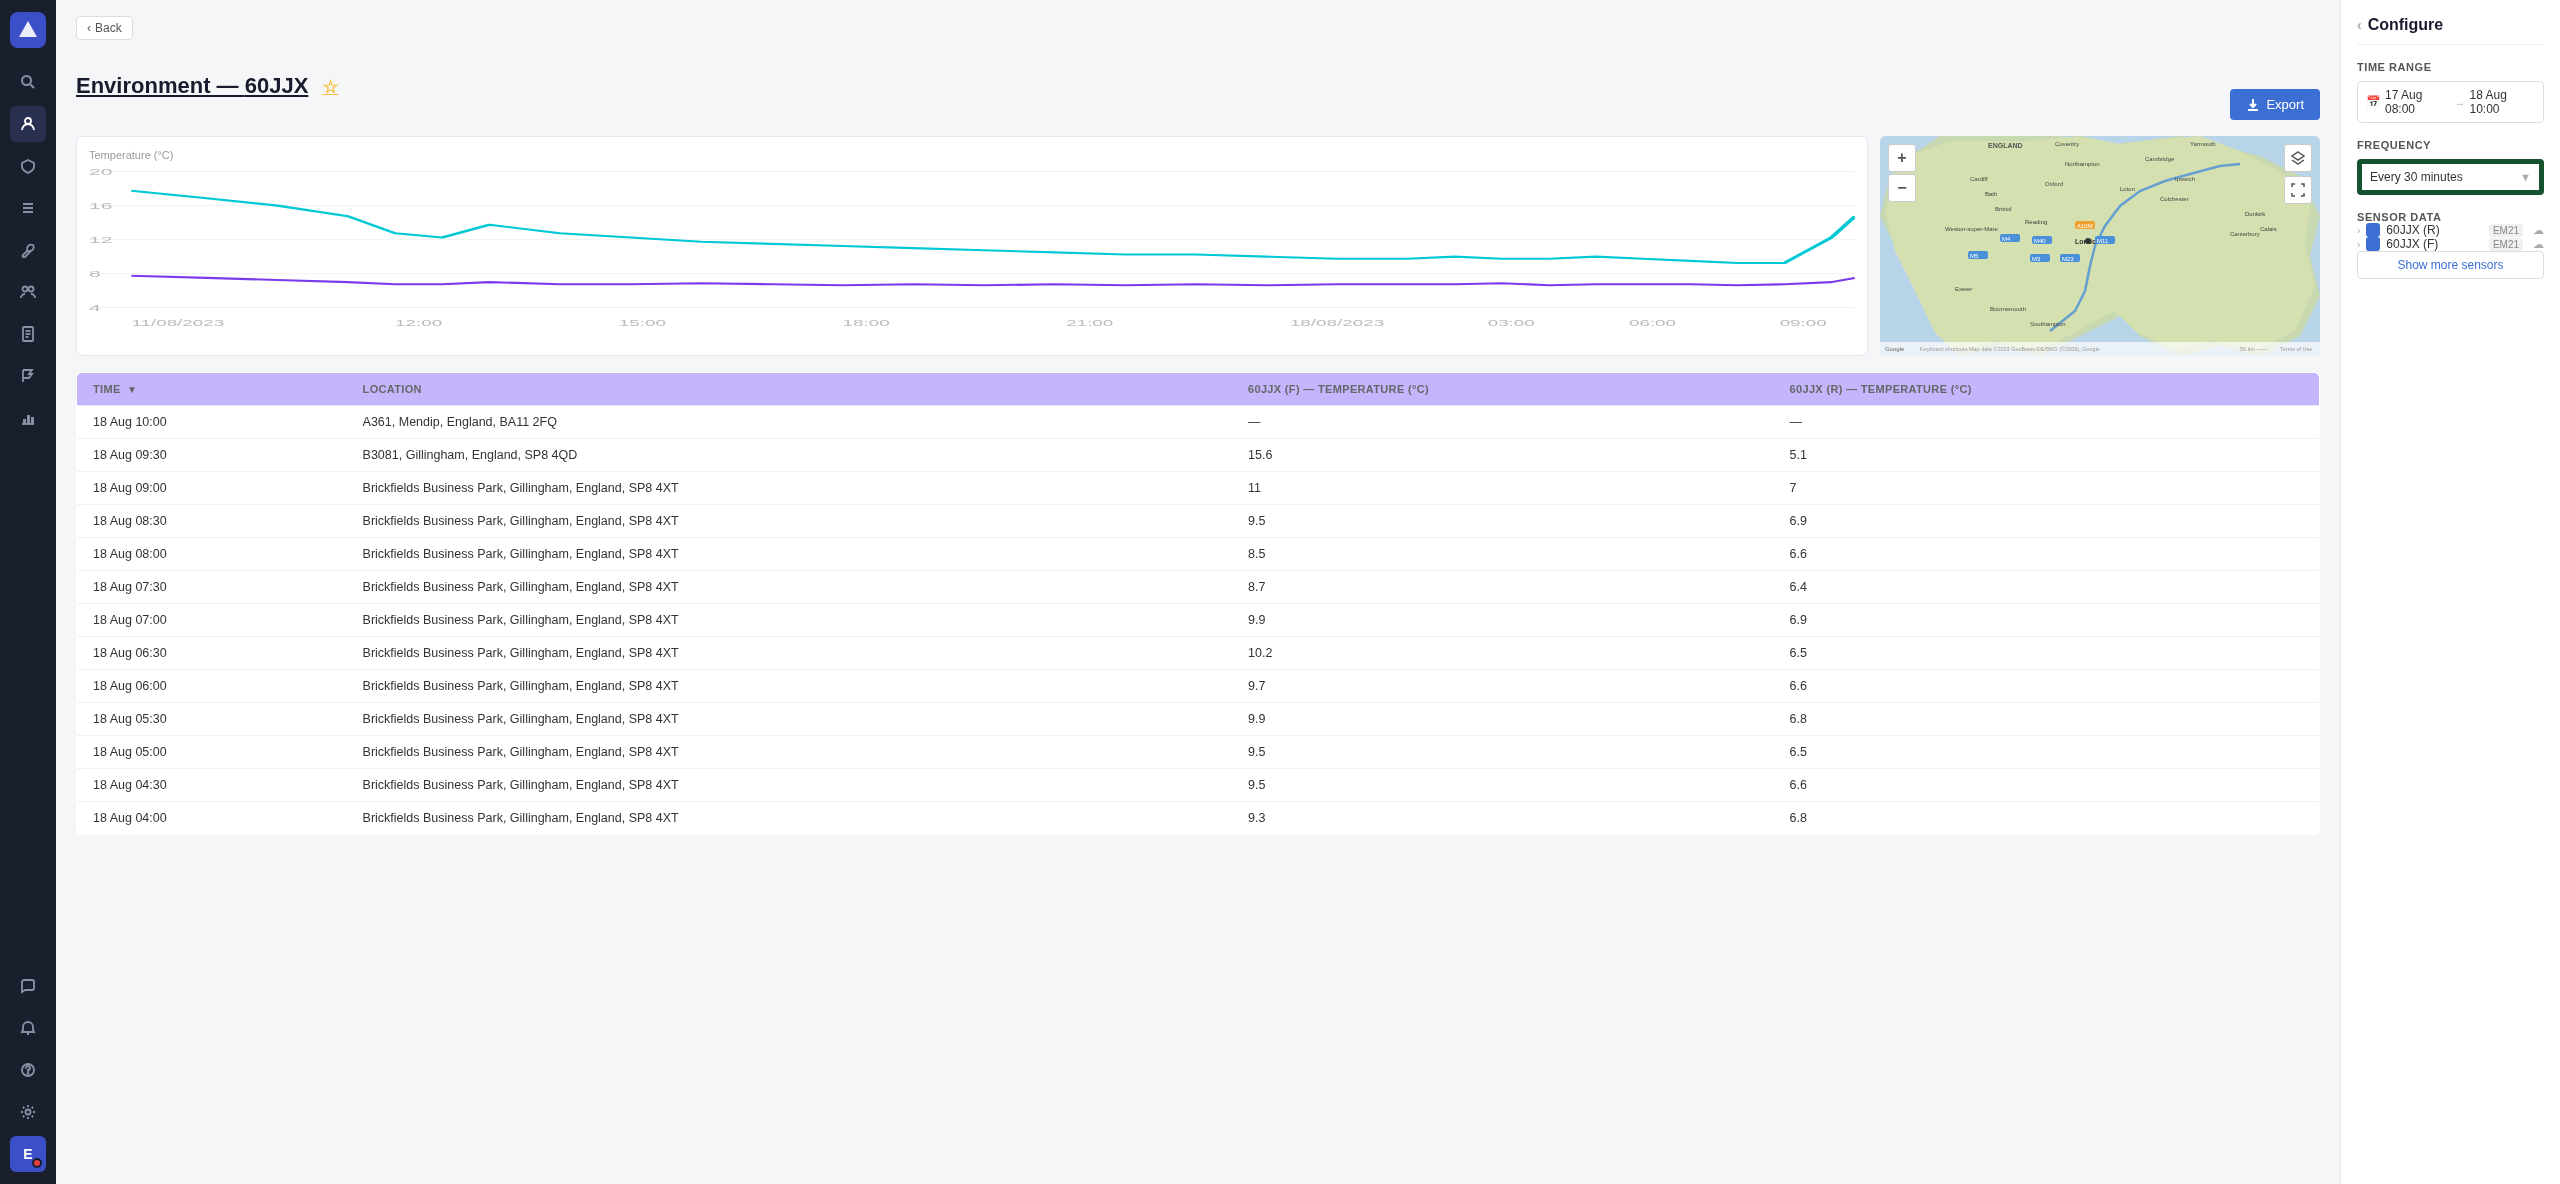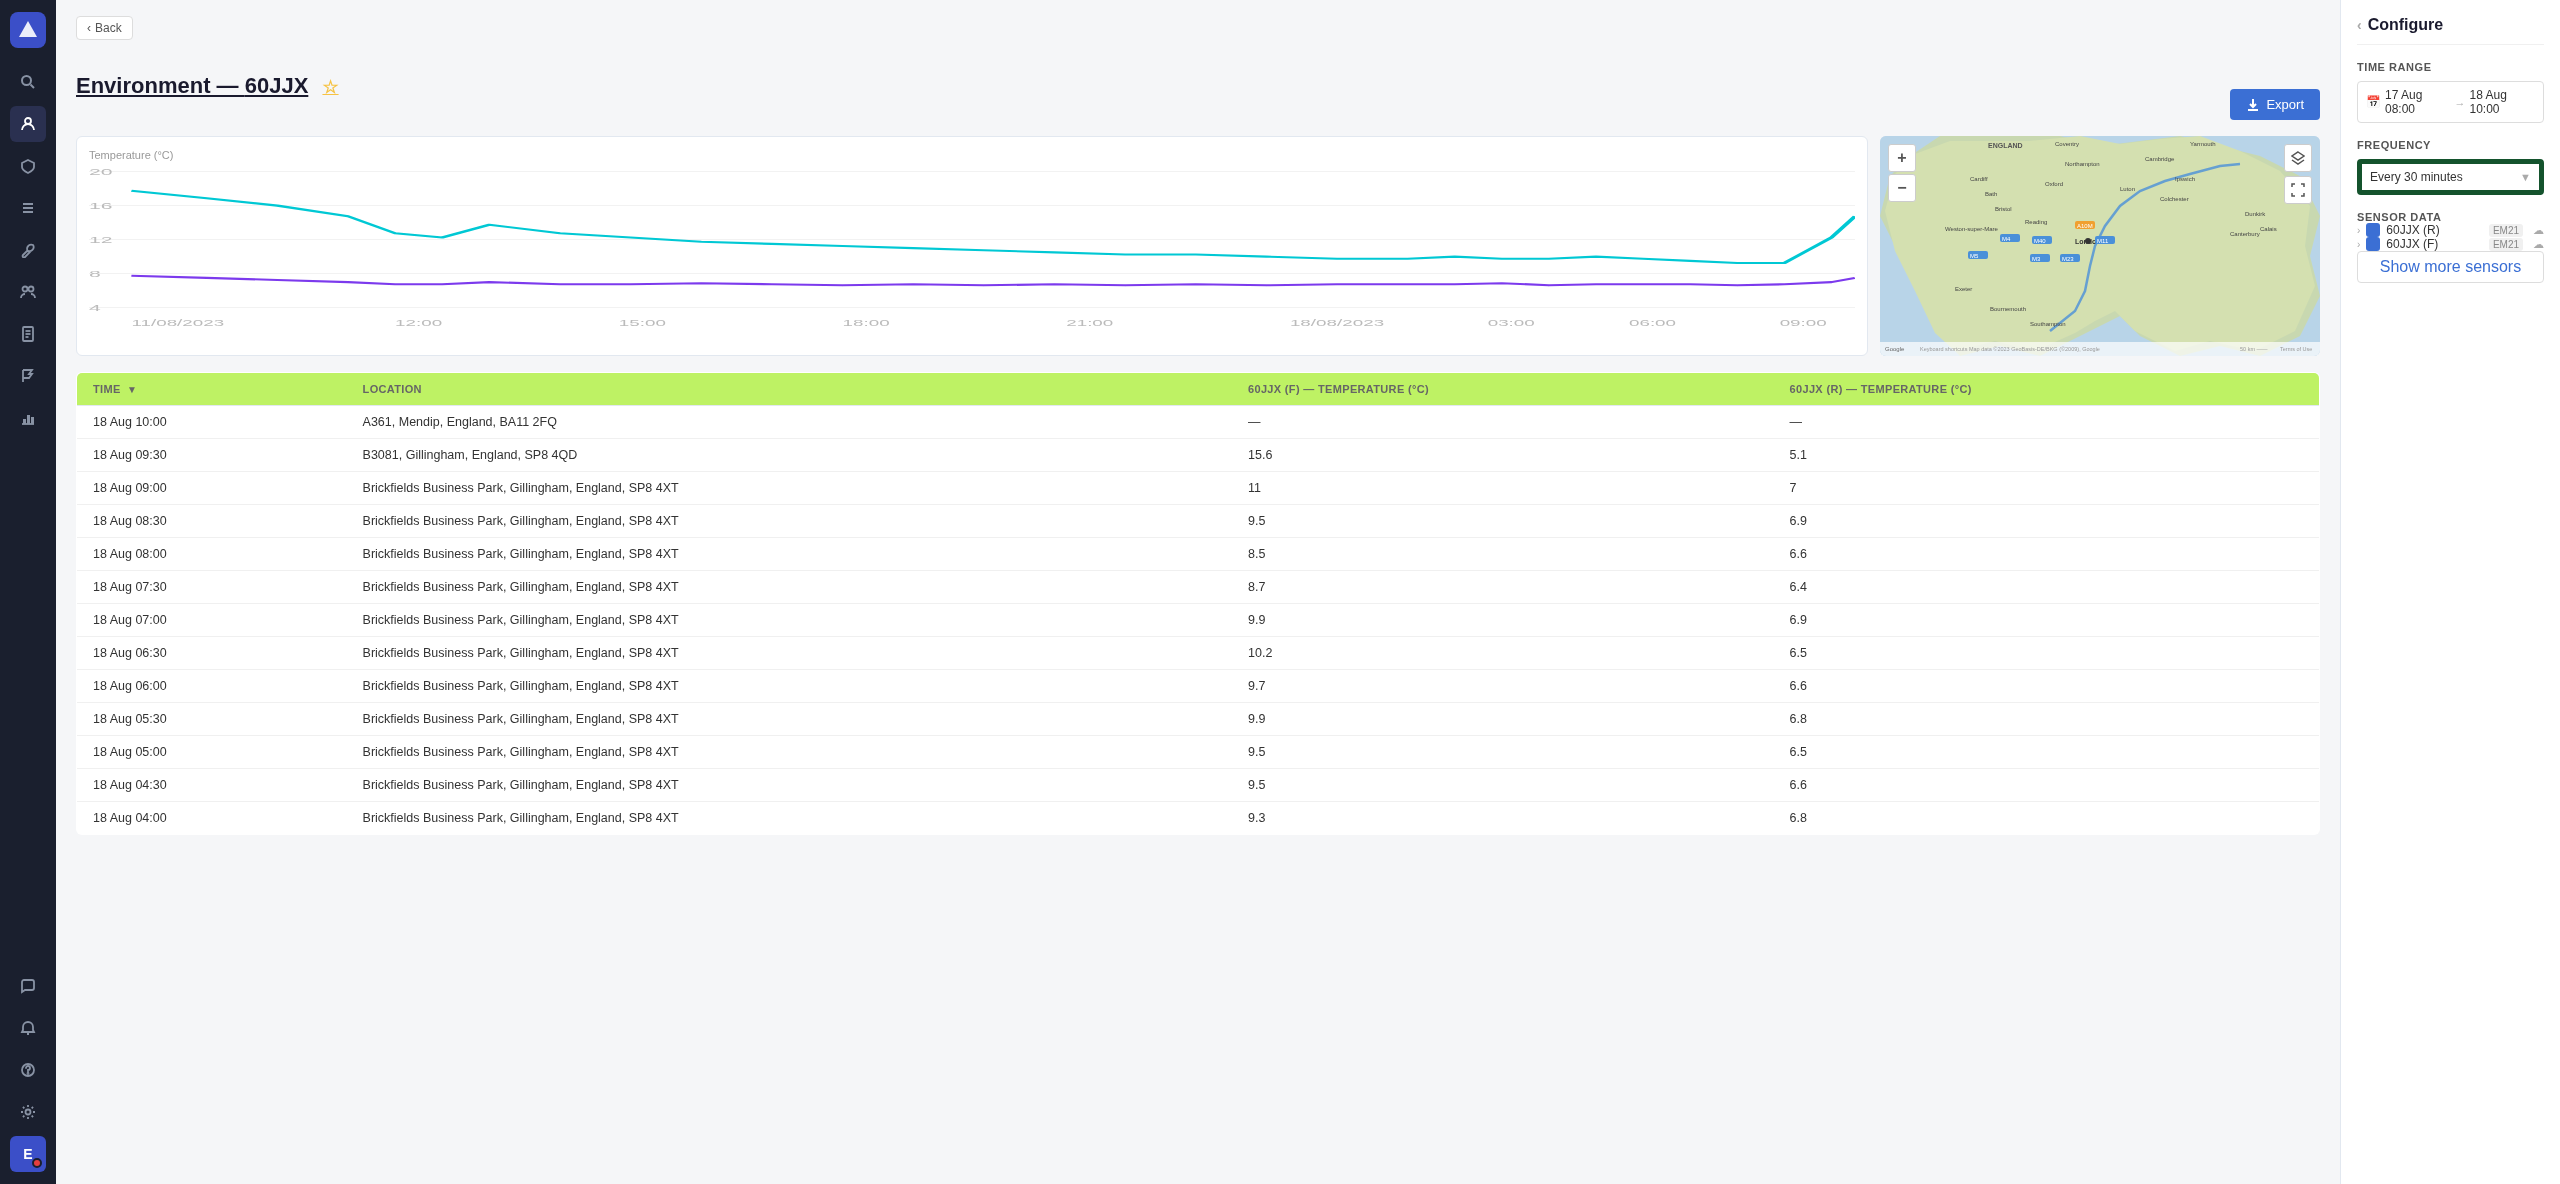--- a/index.html
+++ b/index.html
@@ -203,21 +203,21 @@
       border-radius: 6px;
       overflow: hidden;
     }
     .data-table th {
       text-align: left;
       padding: 10px 16px;
       font-size: 11px;
       font-weight: 600;
       color: #666;
       border-bottom: 1px solid #e2e8f0;
-      background: #bef264;
+      background: #c4b5fd;
       text-transform: uppercase;
       letter-spacing: 0.03em;
     }
     .data-table td {
       padding: 9px 16px;
       font-size: 12.5px;
       border-bottom: 1px solid #f0f0f0;
       color: #333;
     }
     .data-table tr:last-child td { border-bottom: none; }
@@ -303,21 +303,21 @@
       border-radius: 3px;
       padding: 1px 4px;
     }
     .sensor-cloud { margin-left: 4px; font-size: 11px; color: #aaa; }
 
     .show-more-btn {
       border: 1px solid #ddd;
       background: #fff;
       border-radius: 4px;
       padding: 6px 10px;
-      font-size: 16px;
+      font-size: 12px;
       color: #3b6fd4;
       cursor: pointer;
       text-align: center;
       display: block;
       width: 100%;
     }
   </style>
 </head>
 <body>
 

